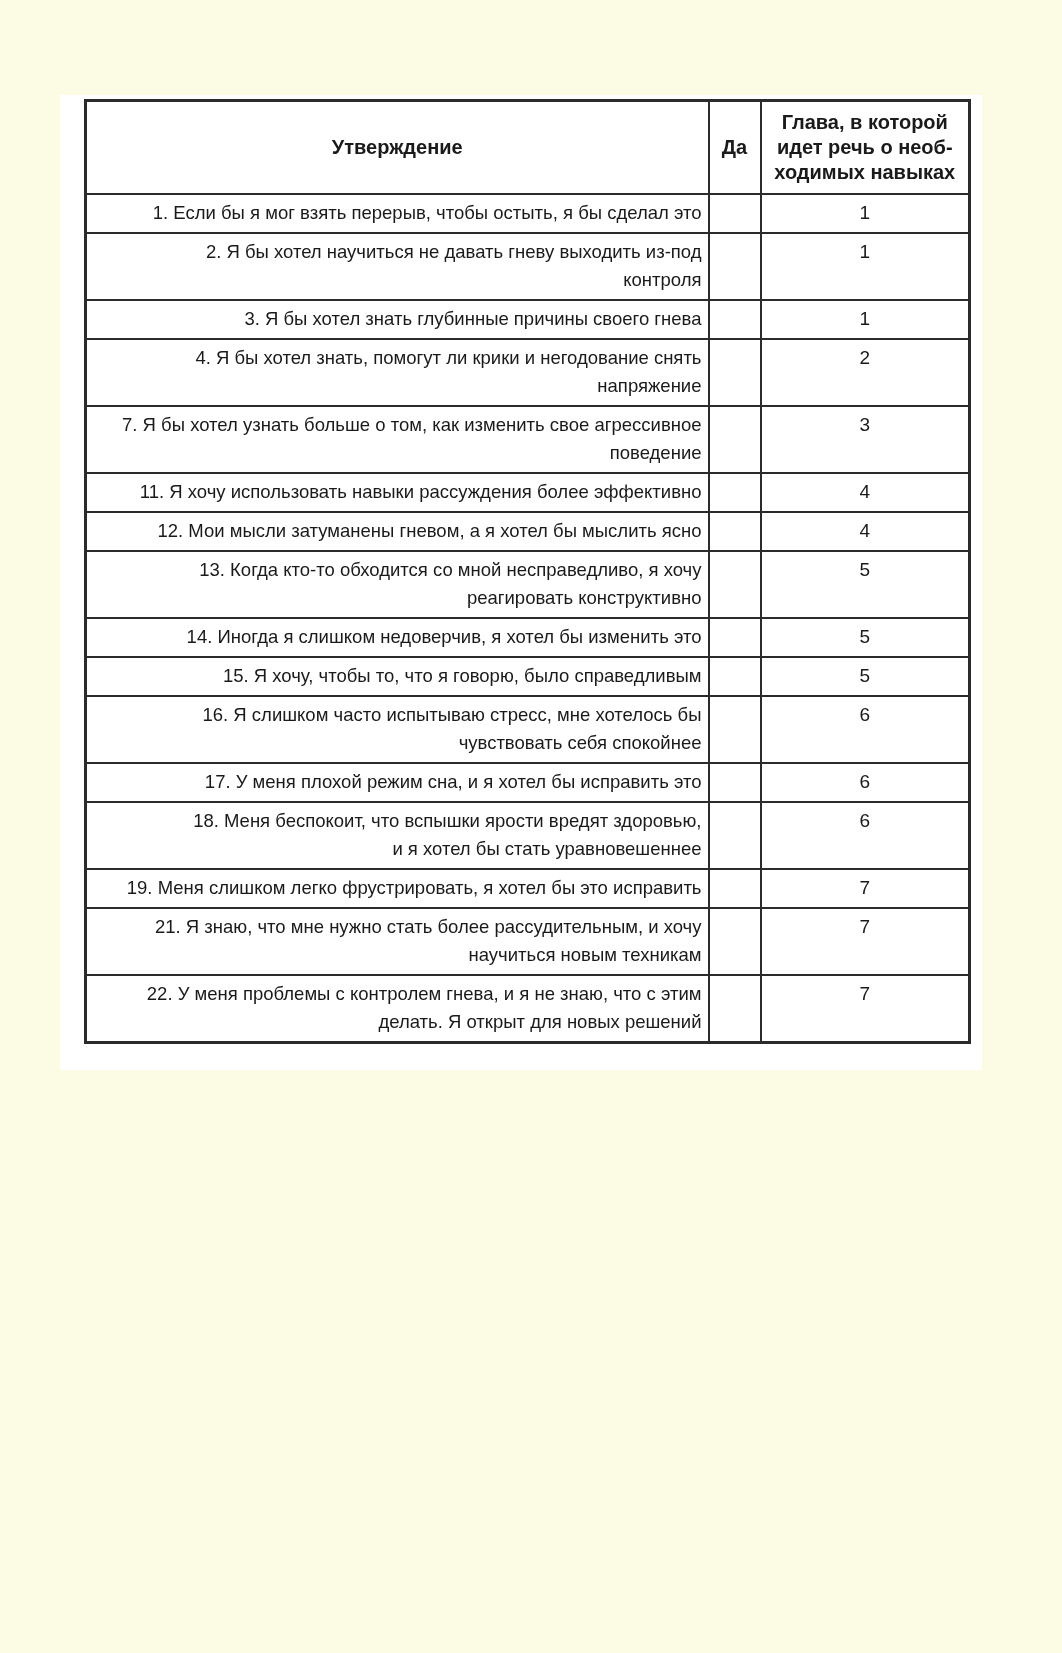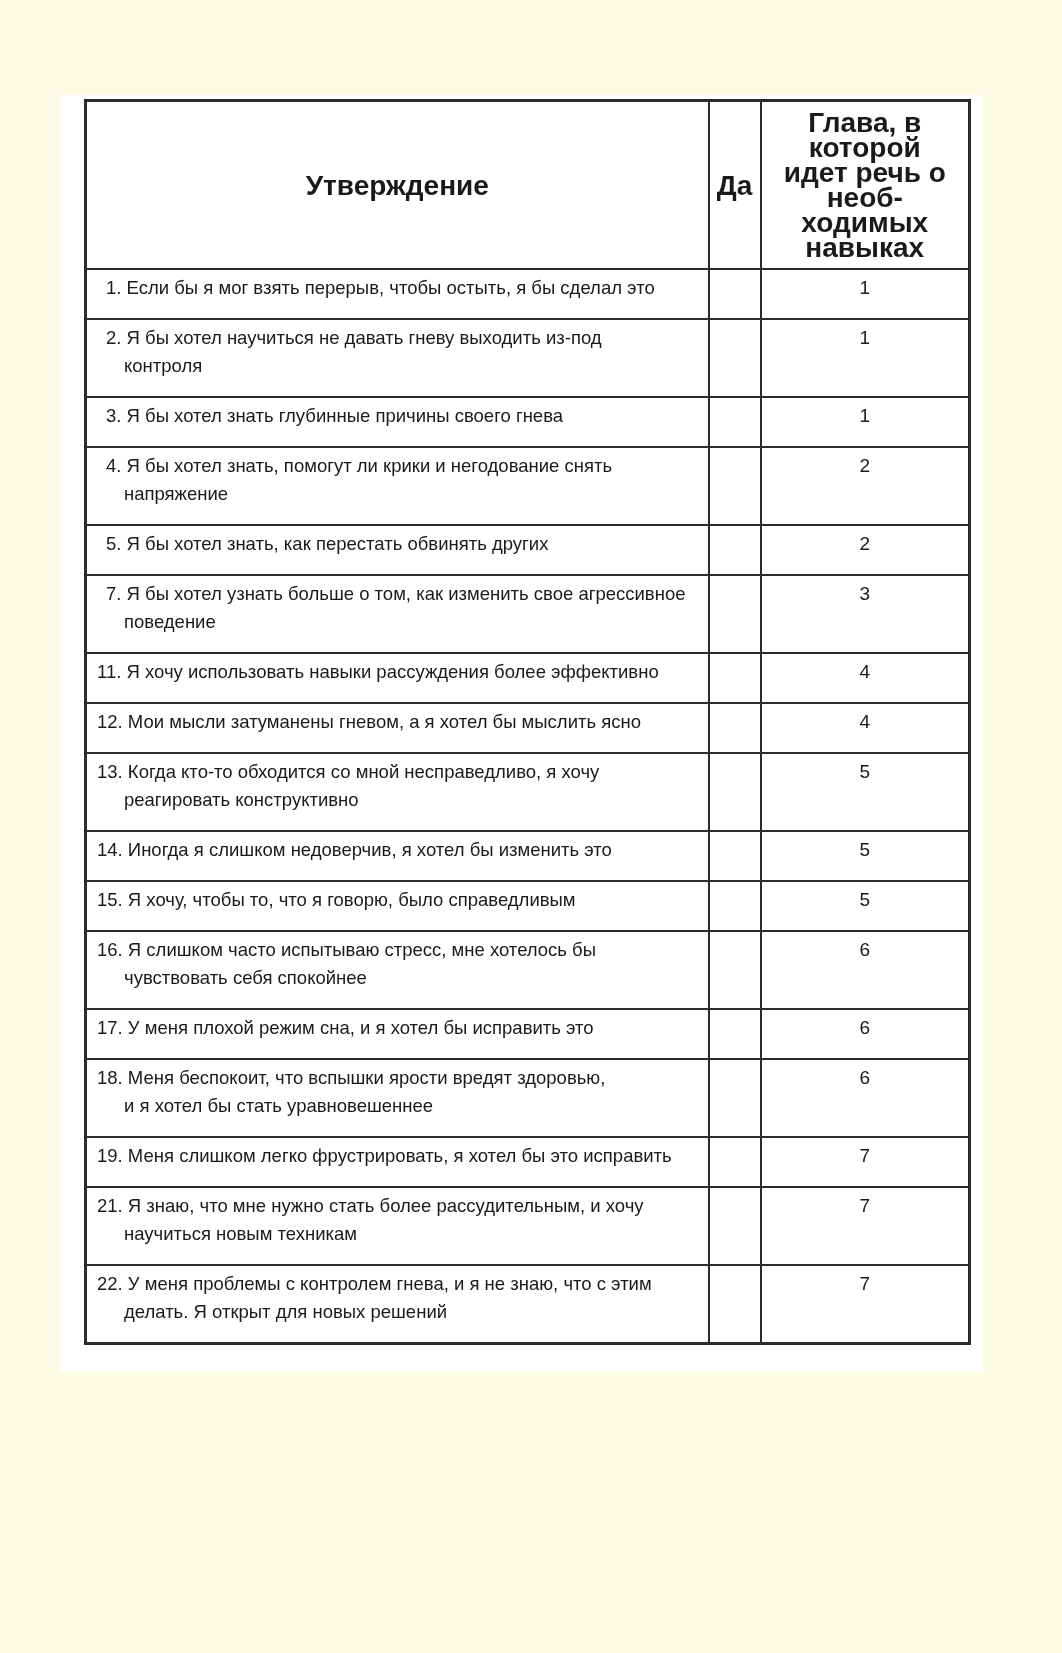--- a/index.html
+++ b/index.html
@@ -33,31 +33,31 @@
   }
   col.c-statement { width: 623px; }
   col.c-yes { width: 52px; }
   col.c-chapter { width: 209px; }
   th, td {
     border: 2px solid var(--border-color);
     vertical-align: middle;
   }
   thead th {
     font-weight: bold;
-    font-size: 28px;
+    font-size: 20px;
     line-height: 25px;
     text-align: center;
     padding: 8px 4px;
     white-space: pre-line;
   }
   td.cell-statement {
     font-size: 18.5px;
     line-height: 28px;
-    padding: 4px 6px 16px 10px;
-    text-align: left;
+    padding: 4px 6px 5px 10px;
+    text-align: right;
   }
   td.cell-statement .stmt {
     white-space: pre-line;
     padding-left: 27px;
     text-indent: -27px;
   }
   
   td.cell-statement.single { padding-left: 19px; }
   td.cell-statement.single .stmt { padding-left: 18px; text-indent: -18px; }
   td.cell-yes { text-align: center; }
@@ -114,27 +114,20 @@
         <tr>
           <td class="cell-statement single">
             <div class="stmt">4. Я бы хотел знать, помогут ли крики и негодование снять
 напряжение</div>
           </td>
           <td class="cell-yes"></td>
           <td class="cell-chapter">2</td>
         </tr>
         <tr>
           <td class="cell-statement single">
-            <div class="stmt">5. Я бы хотел знать, как перестать обвинять других</div>
-          </td>
-          <td class="cell-yes"></td>
-          <td class="cell-chapter">2</td>
-        </tr>
-        <tr>
-          <td class="cell-statement single">
             <div class="stmt">7. Я бы хотел узнать больше о том, как изменить свое агрессивное
 поведение</div>
           </td>
           <td class="cell-yes"></td>
           <td class="cell-chapter">3</td>
         </tr>
         <tr>
           <td class="cell-statement">
             <div class="stmt">11. Я хочу использовать навыки рассуждения более эффективно</div>
           </td>

